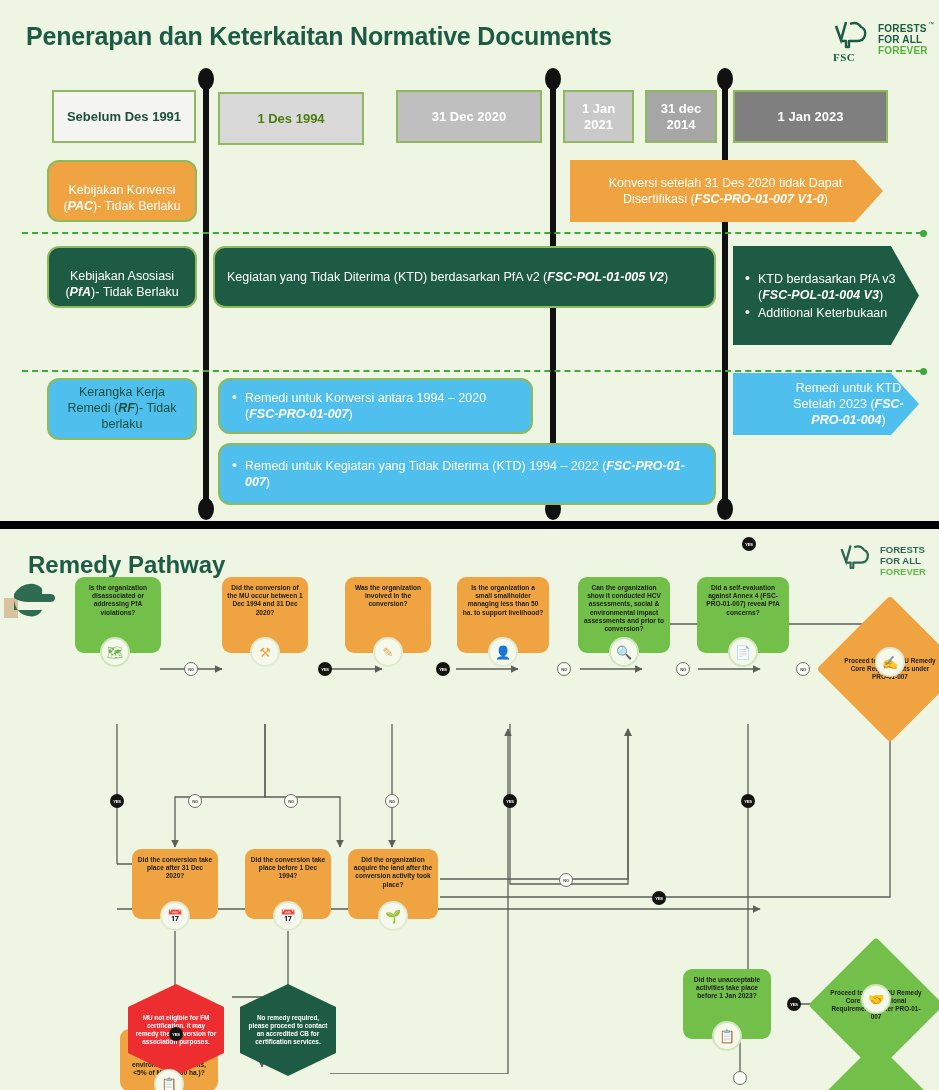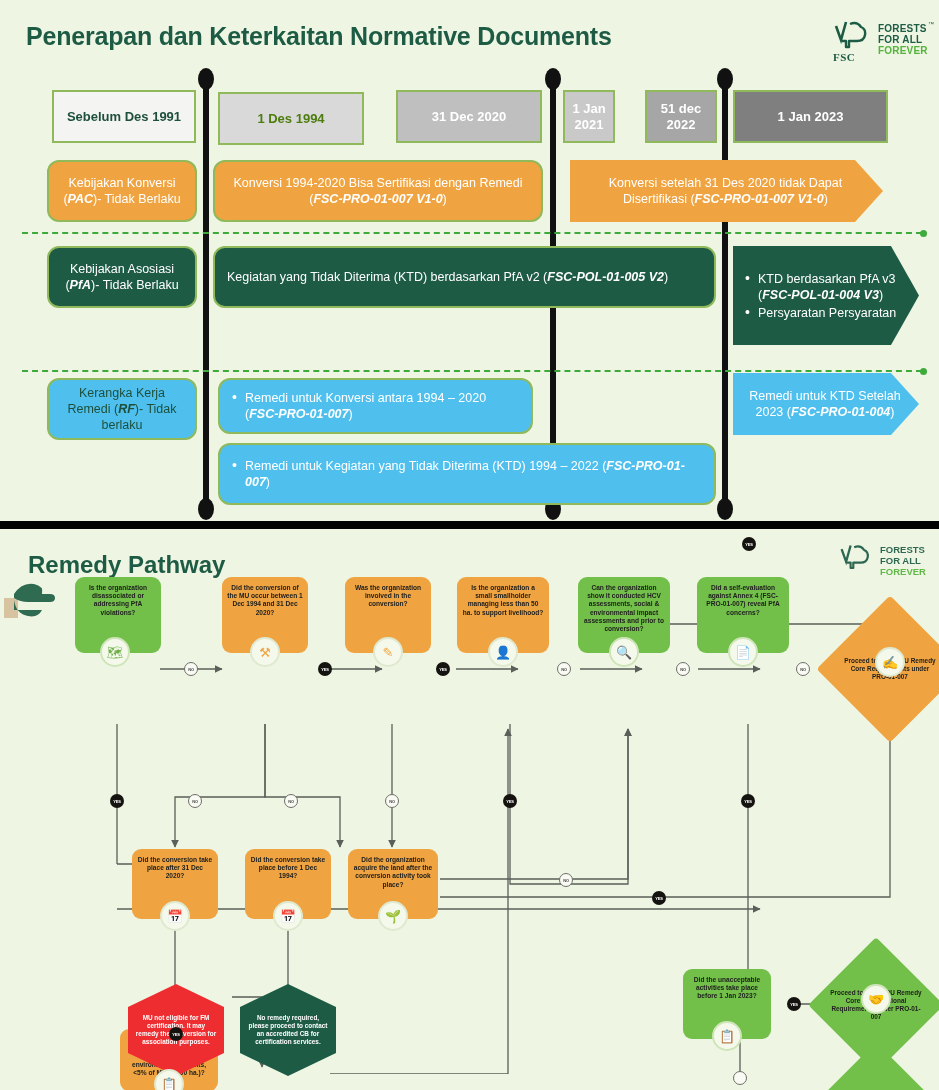--- a/index.html
+++ b/index.html
@@ -49,21 +49,21 @@
     font-size:13px; line-height:16px; font-weight:600; padding:2px 4px;
   }
 
   
   .band{
     position:absolute; display:flex; align-items:center;
     font-size:12.5px; line-height:16px; color:#fff;
   }
   .band.rounded{ border-radius:12px; border:2px solid #8fb95a; }
   .band .pad{ padding:6px 12px; width:100%; }
-  .band.center{ text-align:center; justify-content:center; }
+  .band.center{ text-align:center; justify-content:center;align-items:flex-end; }
 
   
   .chev{
     position:absolute; font-size:12.5px; line-height:16px; color:#fff;
     display:flex; align-items:center;
     clip-path: polygon(0 0, calc(100% - 28px) 0, 100% 50%, calc(100% - 28px) 100%, 0 100%);
   }
   .chev .pad{ padding:6px 14px 6px 12px; width:100%; }
 
   .orange{ background:#f0a441; }
@@ -188,75 +188,72 @@
 
   <div class="date-box" style="left:52px; top:90px; width:144px; height:53px; background:#f4f4f2; color:#1d4f3c;">
     <span>Sebelum Des 1991</span>
   </div>
   <div class="date-box" style="left:218px; top:92px; width:146px; height:53px; background:#d9d9d9; color:#4d7c0f;">
     <span>1 Des 1994</span>
   </div>
   <div class="date-box" style="left:396px; top:90px; width:146px; height:53px; background:#bfbfbf; color:#fff;">
     <span>31 Dec 2020</span>
   </div>
-  <div class="date-box" style="left:563px; top:90px; width:52px; height:53px; background:#c9c9c9; color:#fff;">
+  <div class="date-box" style="left:563px; top:90px; width:71px; height:53px; background:#c9c9c9; color:#fff;">
     <span>1 Jan 2021</span>
   </div>
   <div class="date-box" style="left:645px; top:90px; width:72px; height:53px; background:#a6a6a6; color:#fff;">
-    <span>51 dec 2022</span>
+    <span>31 dec 2014</span>
   </div>
   <div class="date-box" style="left:733px; top:90px; width:155px; height:53px; background:#7f7f7f; color:#fff;">
     <span>1 Jan 2023</span>
   </div>
 
   <div class="band rounded orange center" style="left:47px; top:160px; width:150px; height:62px;">
     <div class="pad">Kebijakan Konversi (<em>PAC</em>)- Tidak Berlaku</div>
-  </div>
-  <div class="band rounded orange center" style="left:213px; top:160px; width:330px; height:62px;">
-    <div class="pad">Konversi 1994-2020 Bisa Sertifikasi dengan Remedi (<em>FSC-PRO-01-007 V1-0</em>)</div>
   </div>
   <div class="chev orange" style="left:570px; top:160px; width:313px; height:62px;">
     <div class="pad" style="text-align:center">Konversi setelah 31 Des 2020 tidak Dapat Disertifikasi (<em>FSC-PRO-01-007 V1-0</em>)</div>
   </div>
 
   <div class="dashline" style="left:22px; top:232px; width:900px;">
     <span class="enddot"></span>
   </div>
 
   <div class="band rounded darkgreen center" style="left:47px; top:246px; width:150px; height:62px;">
     <div class="pad">Kebijakan Asosiasi (<em>PfA</em>)- Tidak Berlaku</div>
   </div>
   <div class="band rounded darkgreen" style="left:213px; top:246px; width:503px; height:62px;">
     <div class="pad">Kegiatan yang Tidak Diterima (KTD) berdasarkan PfA v2 (<em>FSC-POL-01-005 V2</em>)</div>
   </div>
   <div class="chev darkgreen" style="left:733px; top:246px; width:186px; height:99px;">
     <ul class="bullet-list" style="width:100%">
       <li>KTD berdasarkan PfA v3 (<em>FSC-POL-01-004 V3</em>)</li>
-      <li>Persyaratan Persyaratan</li>
+      <li>Additional Keterbukaan</li>
     </ul>
   </div>
 
   <div class="dashline" style="left:22px; top:370px; width:900px;">
     <span class="enddot"></span>
   </div>
 
   <div class="band rounded blue center" style="left:47px; top:378px; width:150px; height:62px; color:#1d4f3c;">
     <div class="pad">Kerangka Kerja Remedi (<em>RF</em>)- Tidak berlaku</div>
   </div>
   <div class="band rounded blue" style="left:218px; top:378px; width:315px; height:56px;">
     <ul class="bullet-list" style="width:100%">
       <li>Remedi untuk Konversi antara 1994 – 2020 (<em>FSC-PRO-01-007</em>)</li>
     </ul>
   </div>
   <div class="band rounded blue" style="left:218px; top:443px; width:498px; height:62px;">
     <ul class="bullet-list" style="width:100%">
       <li>Remedi untuk Kegiatan yang Tidak Diterima (KTD) 1994 – 2022 (<em>FSC-PRO-01-007</em>)</li>
     </ul>
   </div>
-  <div class="chev blue" style="left:733px; top:373px; width:186px; height:62px;">
+  <div class="chev blue" style="left:733px; top:373px; width:186px; height:62px;padding-left:47px;">
     <div class="pad" style="text-align:center">Remedi untuk KTD Setelah 2023 (<em>FSC-PRO-01-004</em>)</div>
   </div>
 </div>
 
 <div id="flow-panel">
 
   <div id="flow-title">Remedy Pathway</div>
 
   <div id="flow-fsc">
     <svg class="mark" viewBox="0 0 40 34">

